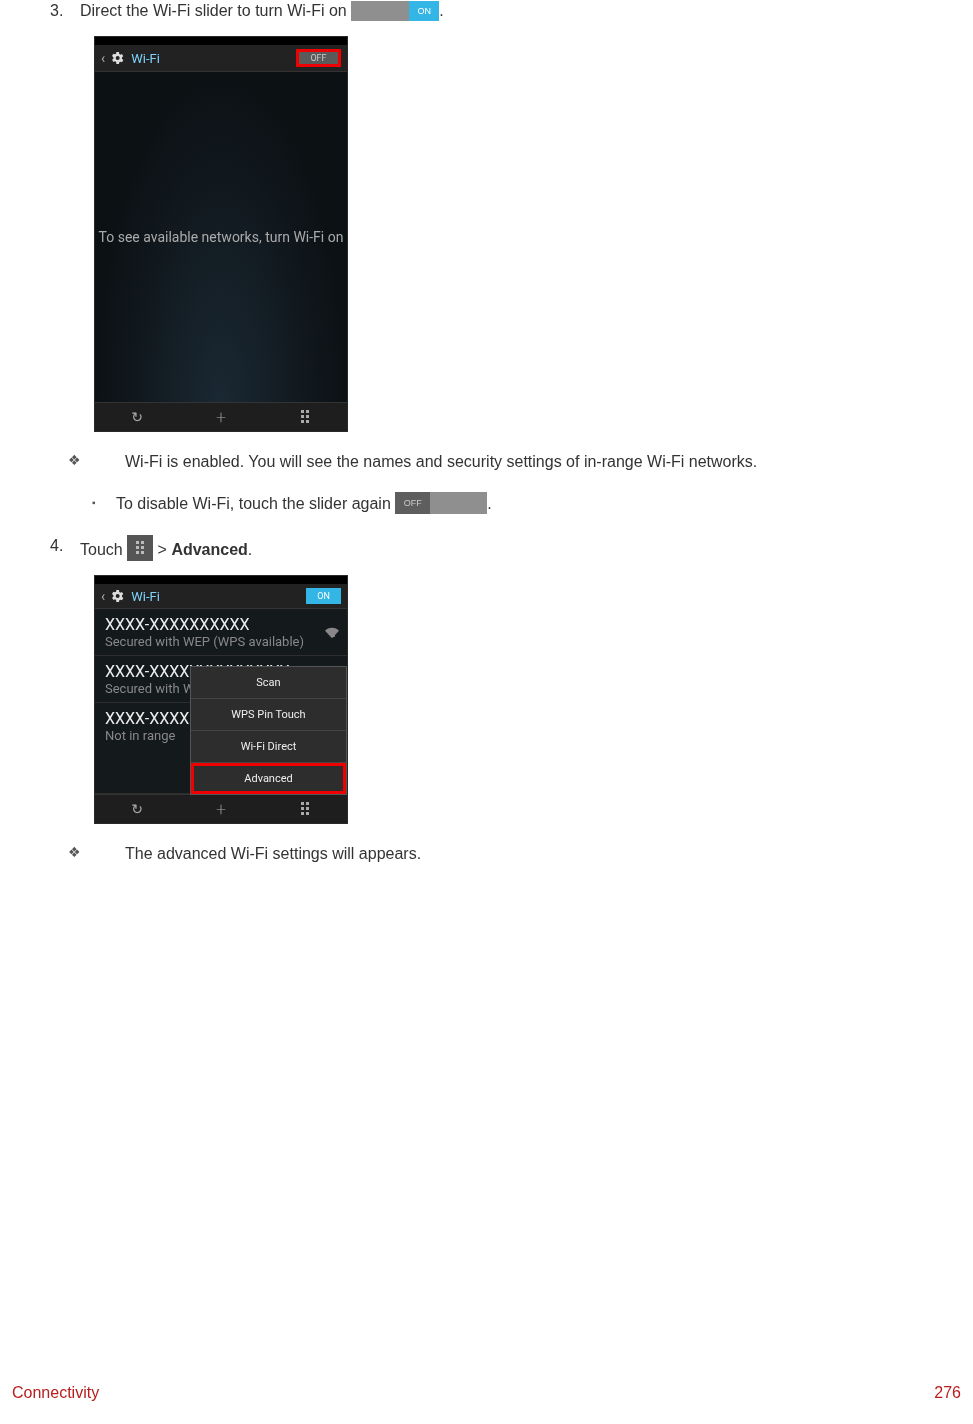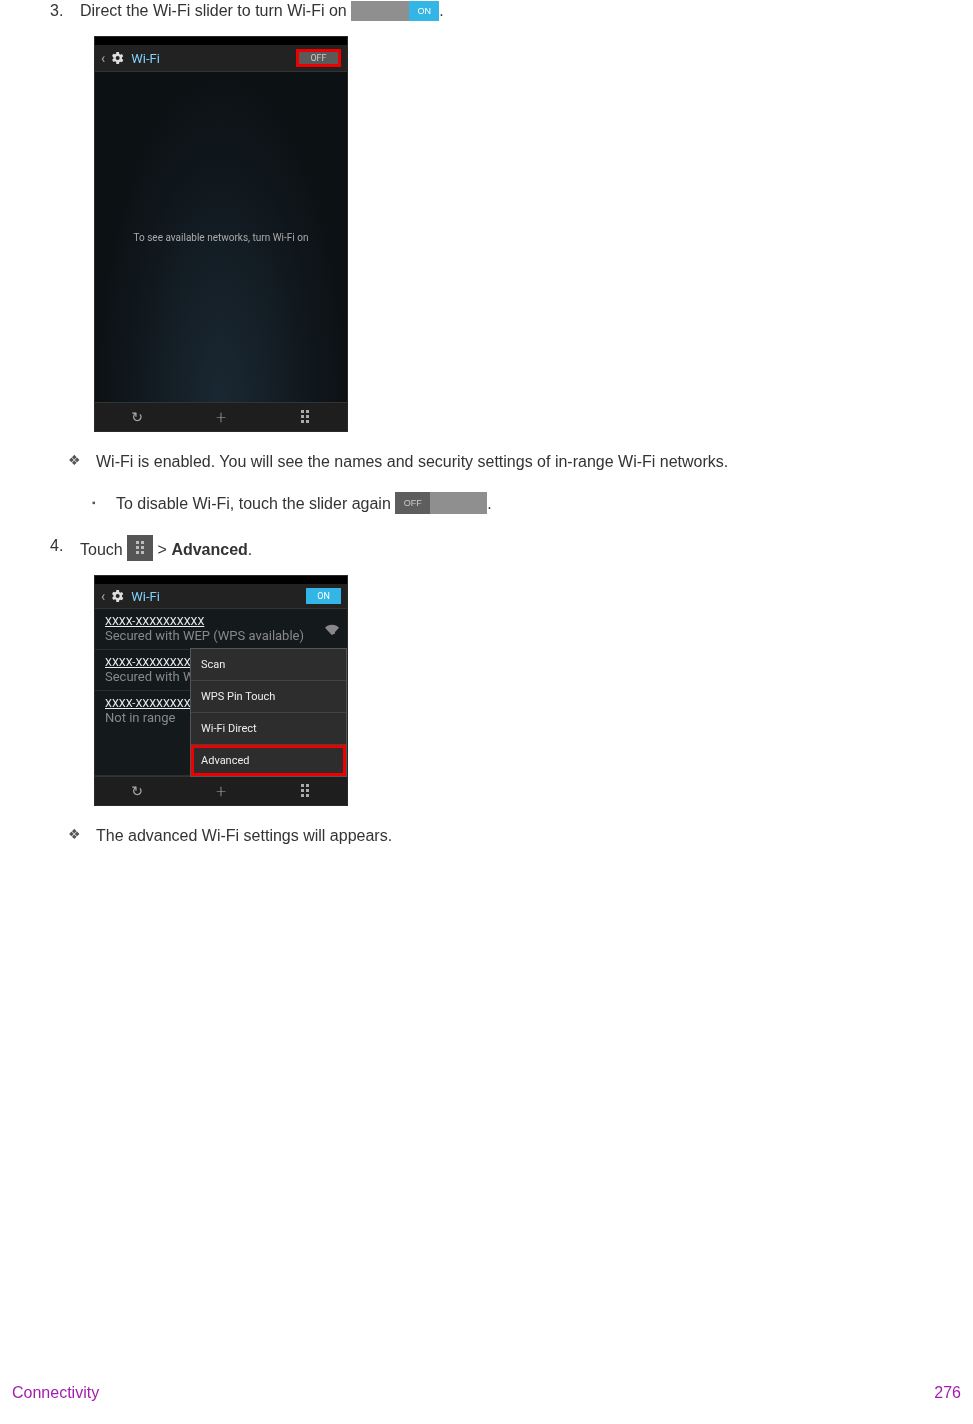--- a/index.html
+++ b/index.html
@@ -41,21 +41,21 @@
     display: flex;
     margin: 18px 0 18px 56px;
     line-height: 1.45;
   }
   .diamond-bullet {
     width: 28px;
     flex-shrink: 0;
     font-size: 14px;
     color: #555;
   }
-  .diamond-text { flex: 1; }
+  .diamond-text { flex: 1; margin-left: 29px; }
 
   .square-item {
     display:flex;
     margin: 14px 0 14px 80px;
     line-height:1.4;
   }
   .square-bullet {
     width: 24px;
     flex-shrink:0;
     font-size:10px;
@@ -152,21 +152,21 @@
     color:#fff;
     border:none;
     height:16px; width:35px;
   }
   .phone-body {
     min-height:330px;
     display:flex; align-items:center; justify-content:center;
     background: radial-gradient(ellipse at center bottom, #1a2833 0%, #0c1114 70%);
   }
   .phone-body-text {
-    font-size:10px; color:#aaa;
+    font-size:14px; color:#aaa;
   }
   .bottombar {
     display:flex;
     background:#1e1e1e;
     border-top:1px solid #333;
     height:28px;
     align-items:center;
   }
   .bottombar > div {
     flex:1; text-align:center; color:#aaa; font-size:14px;
@@ -191,55 +191,56 @@
     font-family: Roboto, Arial, sans-serif;
     color:#ddd;
     position:relative;
   }
   .net-item {
     padding:6px 32px 6px 10px;
     border-bottom:1px solid #2e2e2e;
     position:relative;
     background:#14191c;
   }
-  .net-name { font-size:11px; color:#eee;text-decoration:underline; }
+  .net-name { font-size:16px; color:#eee; }
   .net-sub { font-size:13px; color:#888; }
   .net-icon {
     position:absolute; right:8px; top:50%;
     margin-top:-7px;
     width:14px; height:14px;
   }
   .net-icon svg { width:14px; height:14px; fill:#888; }
   .popup {
     position:absolute;
     right:0; bottom:28px;
     width:155px;
     background:#2d2d2d;
     border:1px solid #555;
   }
   .popup-item {
     padding:9px 10px;
     font-size:11px;
     color:#eee;
     border-bottom:1px solid #444;
+    text-align:center;
   }
   .popup-item:last-child { border-bottom:none; }
   .popup-item.highlight {
     border:3px solid #e00;
     padding:6px 7px;
   }
 
   .footer {
     position:absolute;
     bottom:22px;
     left:12px; right:12px;
     display:flex;
     justify-content:space-between;
     font-size:16px;
-    color:#a21caf;
+    color:#b91c1c;
   }
 </style>
 </head>
 <body>
 
 <div class="page">
   <div class="content">
 
     <div class="step">
       <div class="step-num">3.</div>

